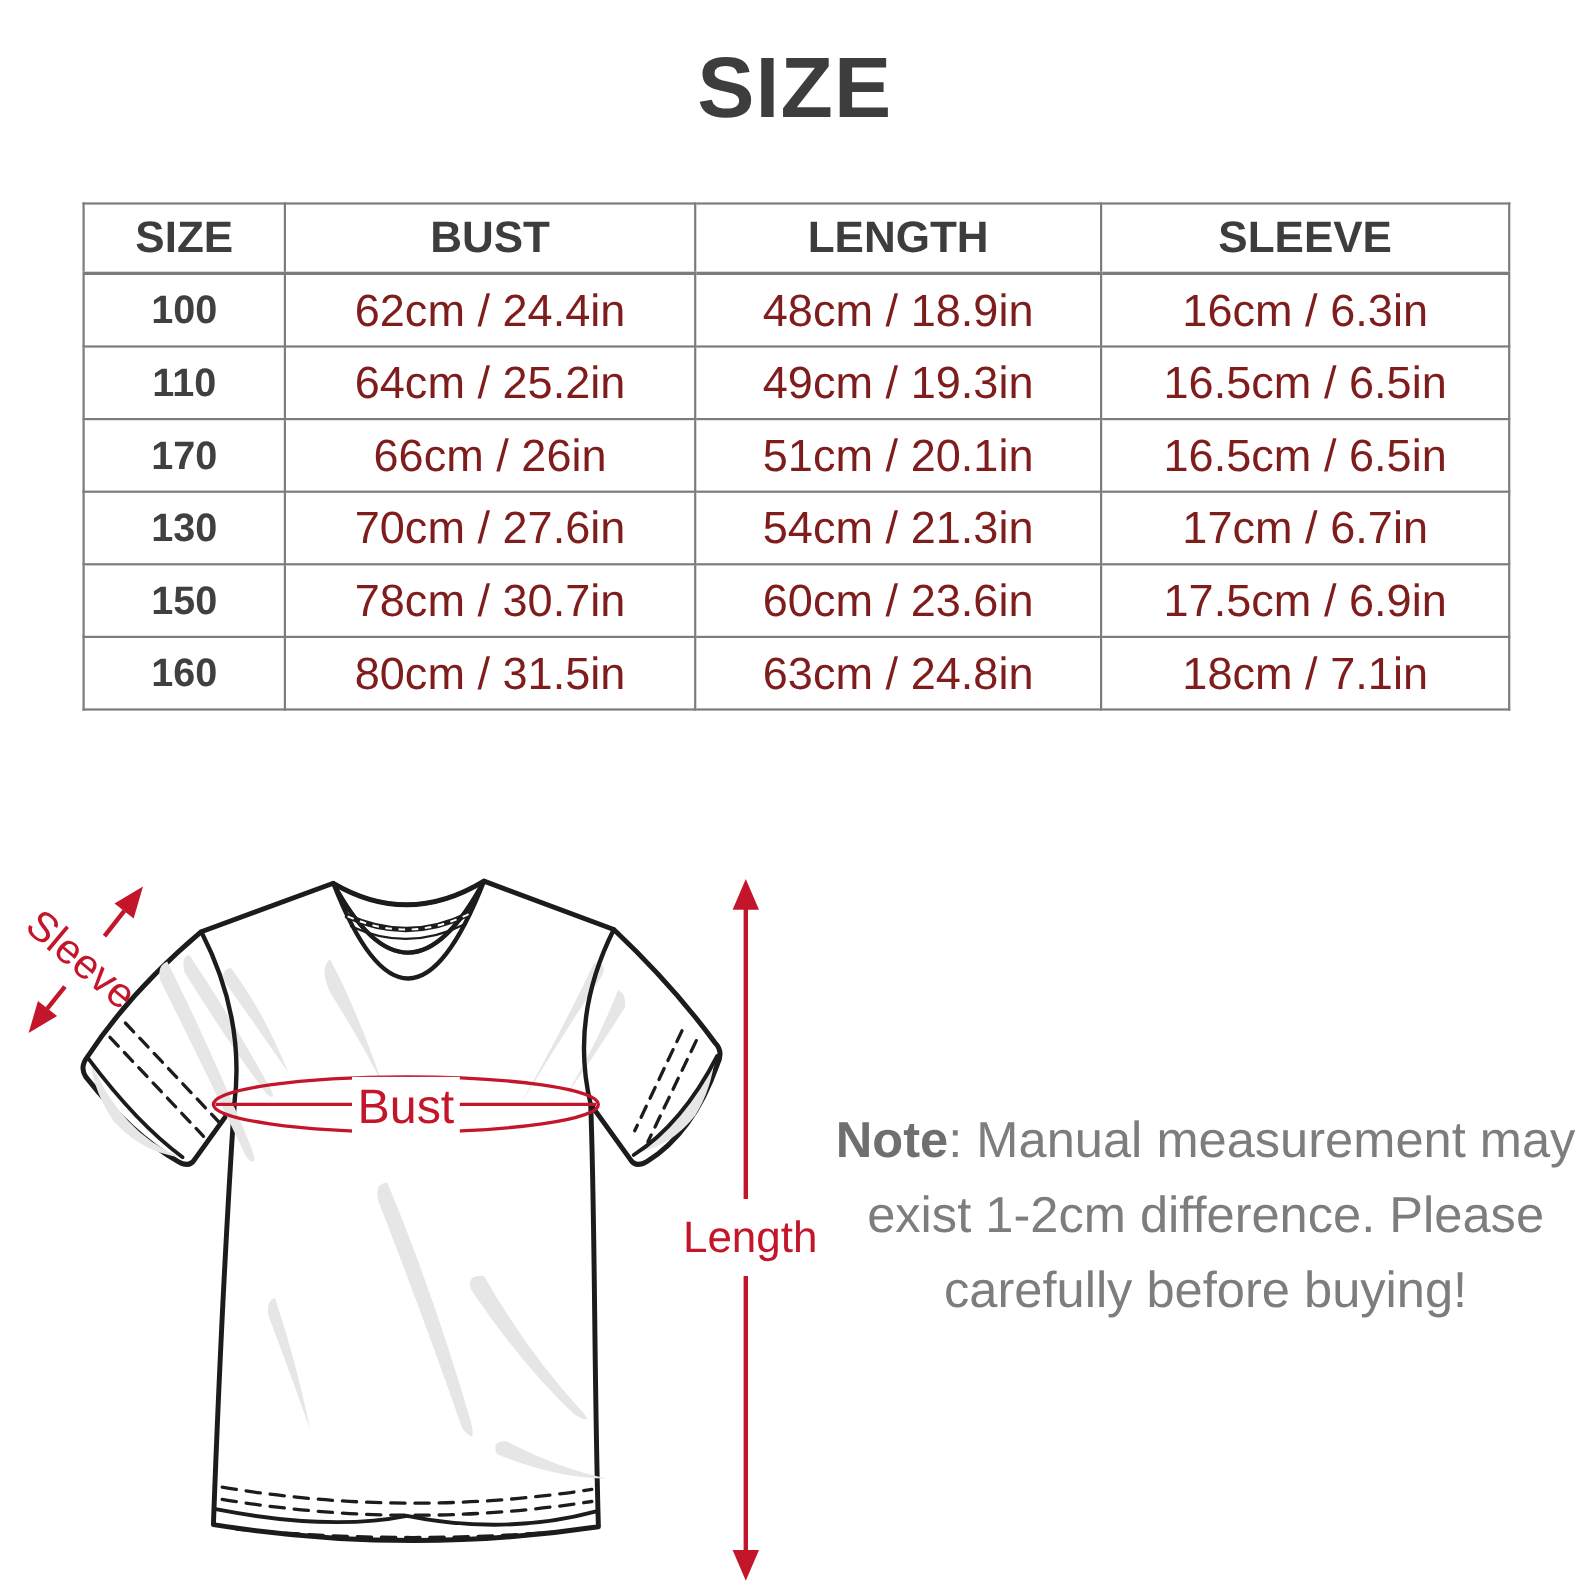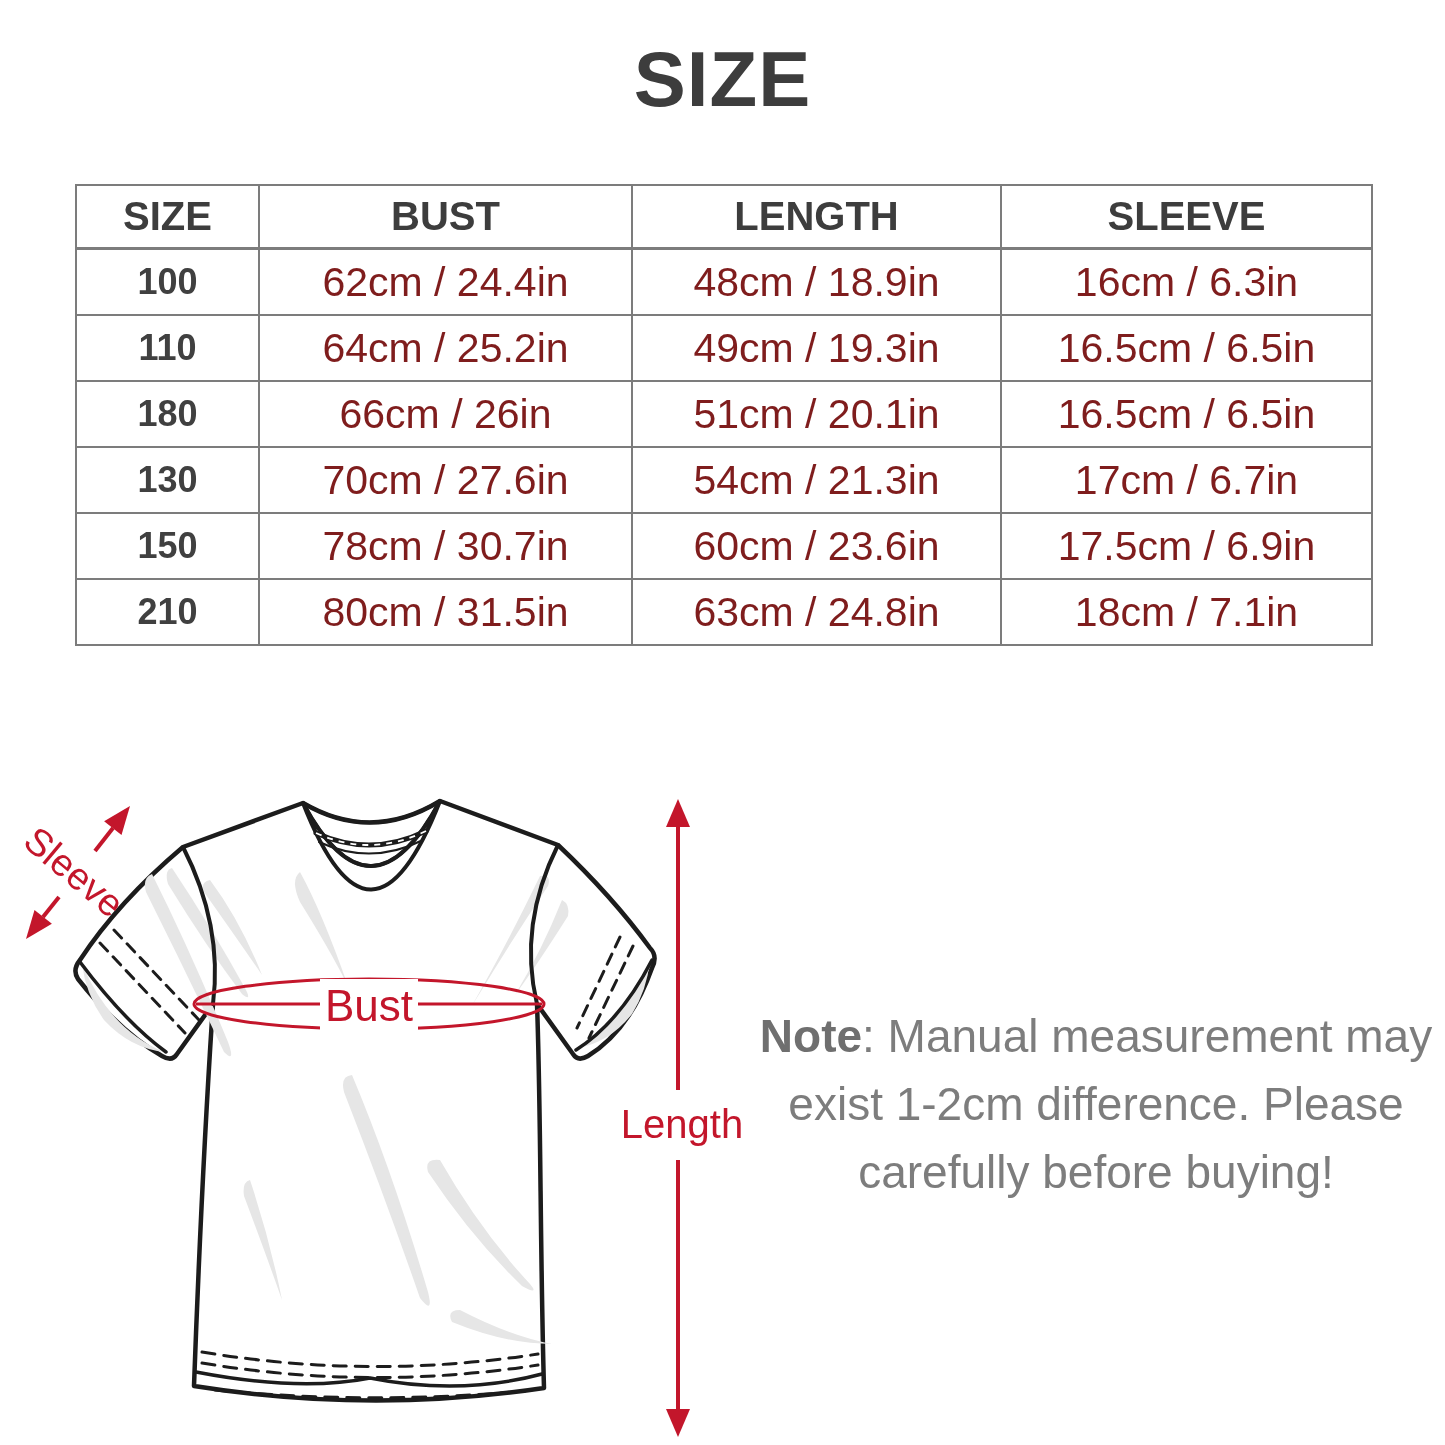--- a/index.html
+++ b/index.html
@@ -66,39 +66,39 @@
         <td>48cm / 18.9in</td>
         <td>16cm / 6.3in</td>
       </tr>
       <tr>
         <td class="c-size">110</td>
         <td>64cm / 25.2in</td>
         <td>49cm / 19.3in</td>
         <td>16.5cm / 6.5in</td>
       </tr>
       <tr>
-        <td class="c-size">180</td>
+        <td class="c-size">170</td>
         <td>66cm / 26in</td>
         <td>51cm / 20.1in</td>
         <td>16.5cm / 6.5in</td>
       </tr>
       <tr>
         <td class="c-size">130</td>
         <td>70cm / 27.6in</td>
         <td>54cm / 21.3in</td>
         <td>17cm / 6.7in</td>
       </tr>
       <tr>
         <td class="c-size">150</td>
         <td>78cm / 30.7in</td>
         <td>60cm / 23.6in</td>
         <td>17.5cm / 6.9in</td>
       </tr>
       <tr>
-        <td class="c-size">210</td>
+        <td class="c-size">160</td>
         <td>80cm / 31.5in</td>
         <td>63cm / 24.8in</td>
         <td>18cm / 7.1in</td>
       </tr>
     </tbody>
 </table>
 
 <svg class="diagram-svg" width="1445" height="1445" viewBox="0 0 1445 1445">
 
   <path class="ink-line" stroke-width="4.5" fill="#ffffff" d="M303,803 L183,847

